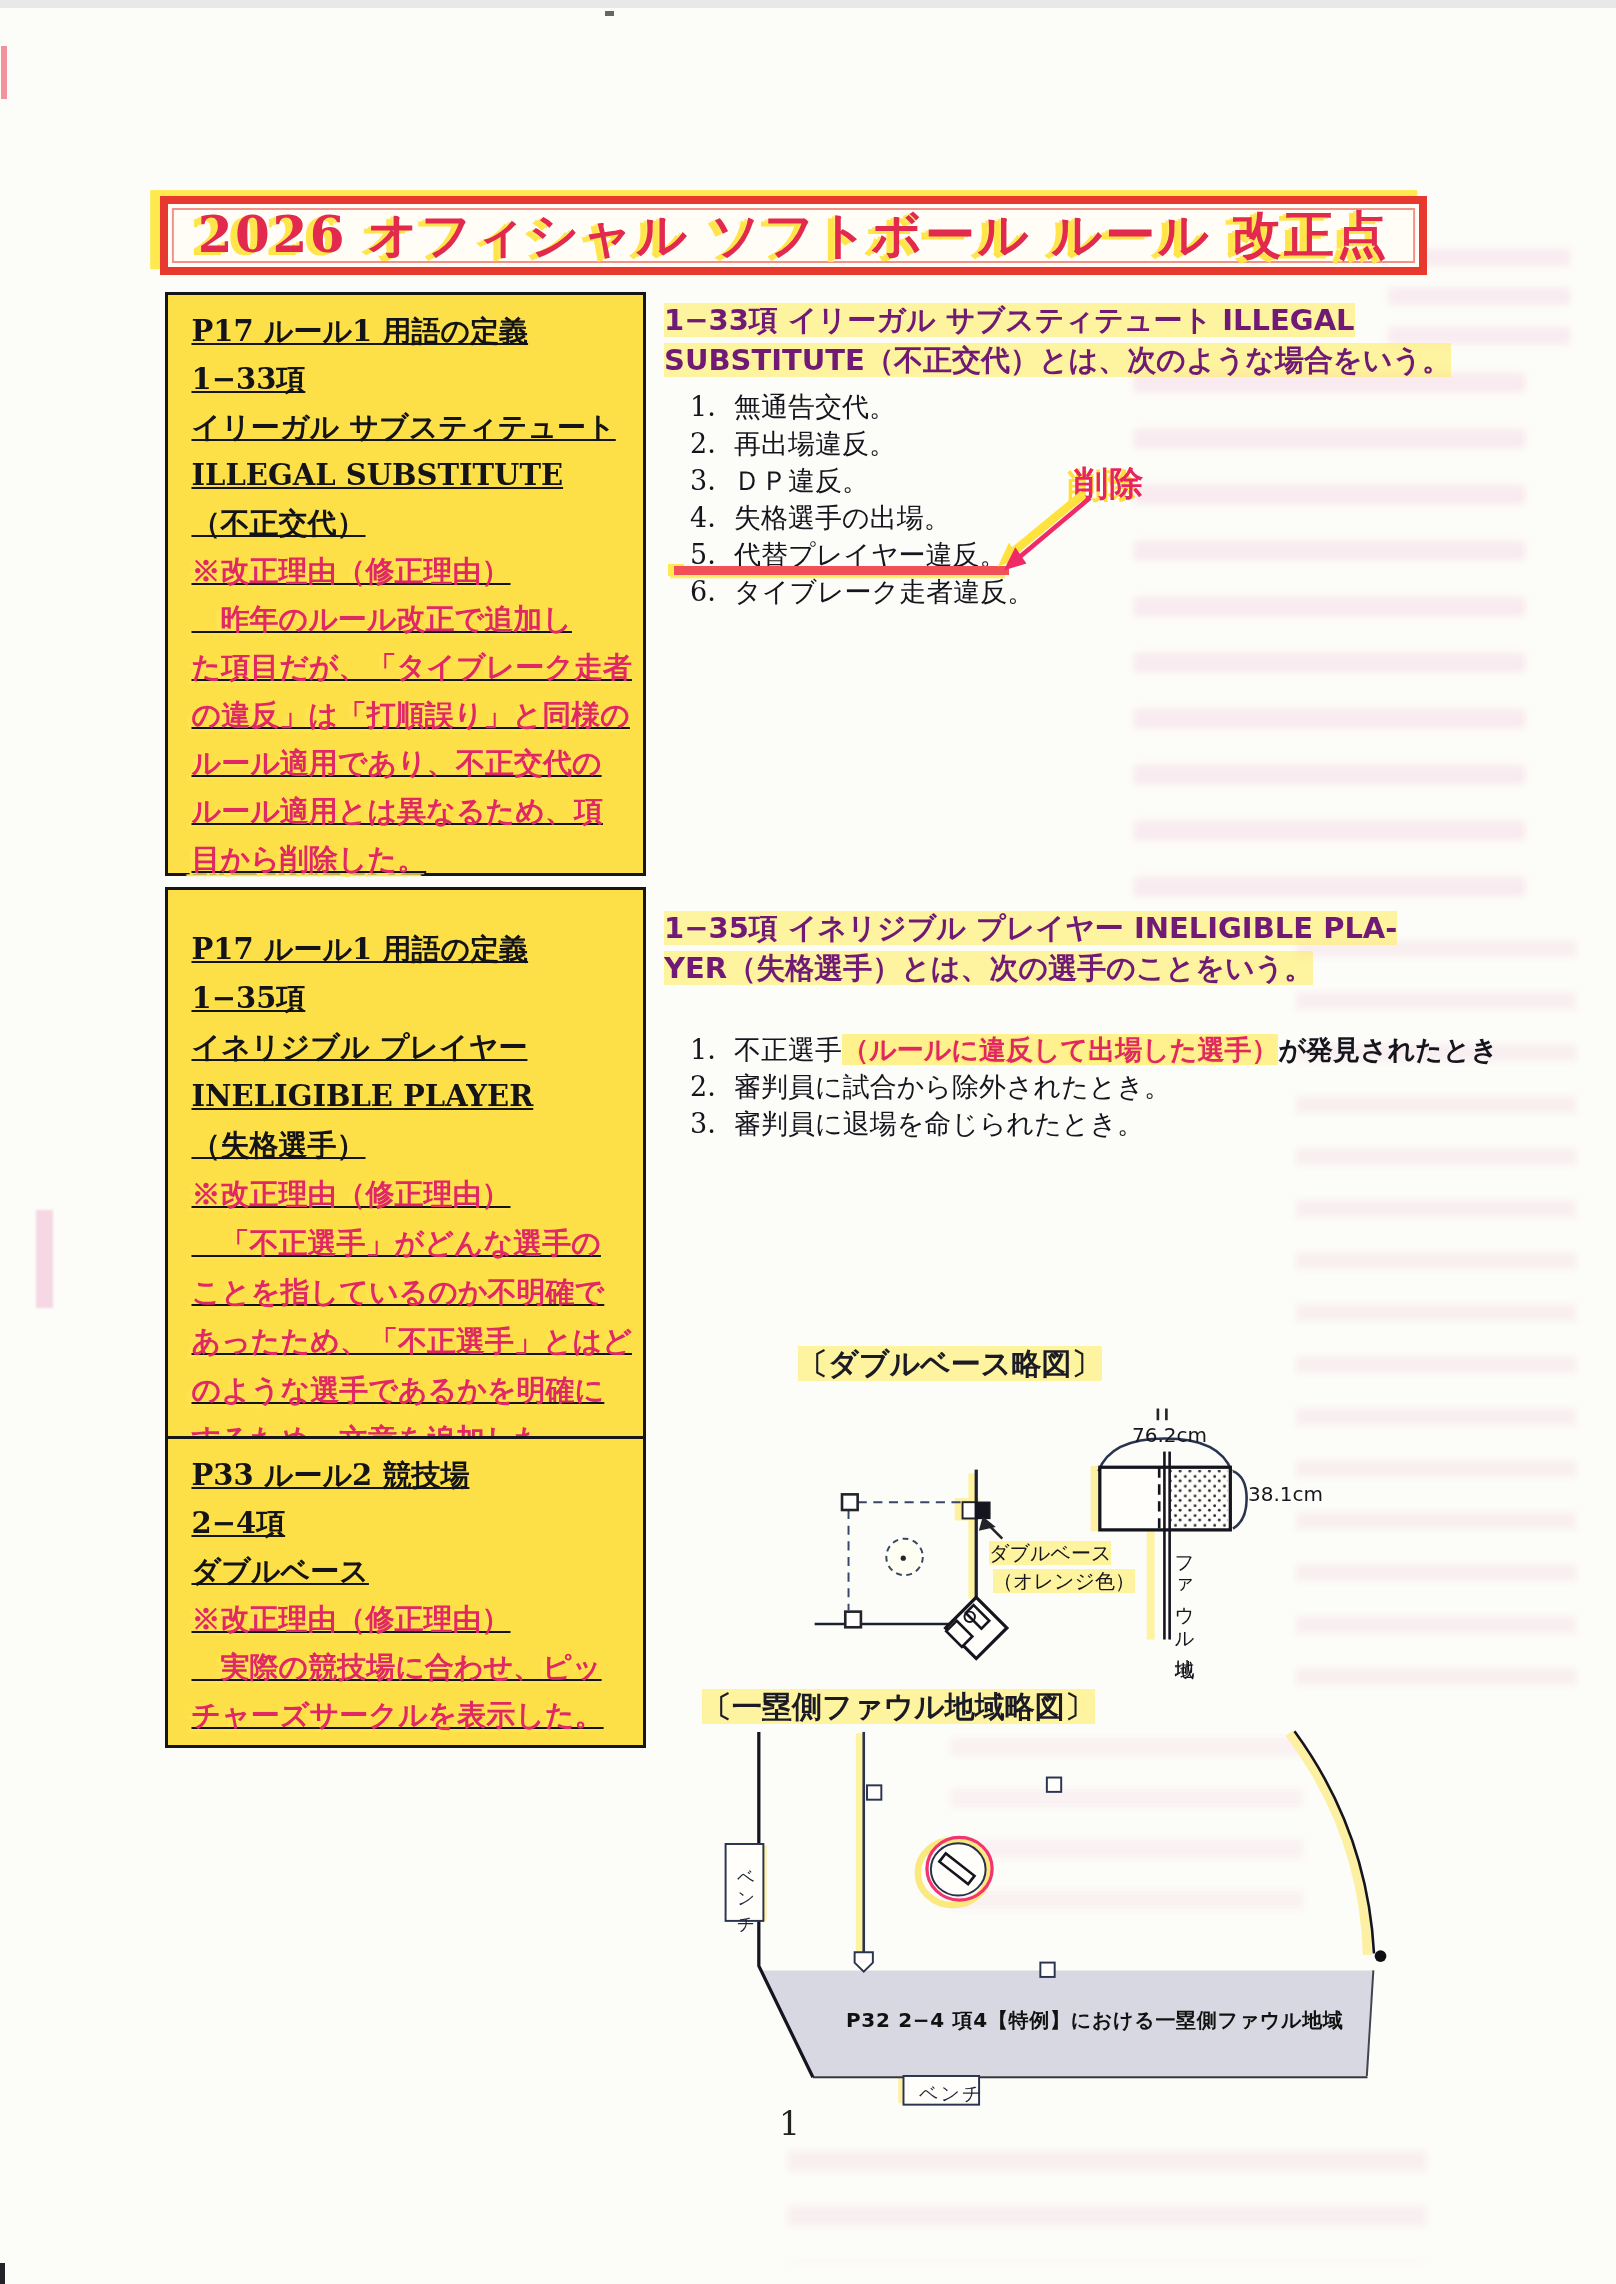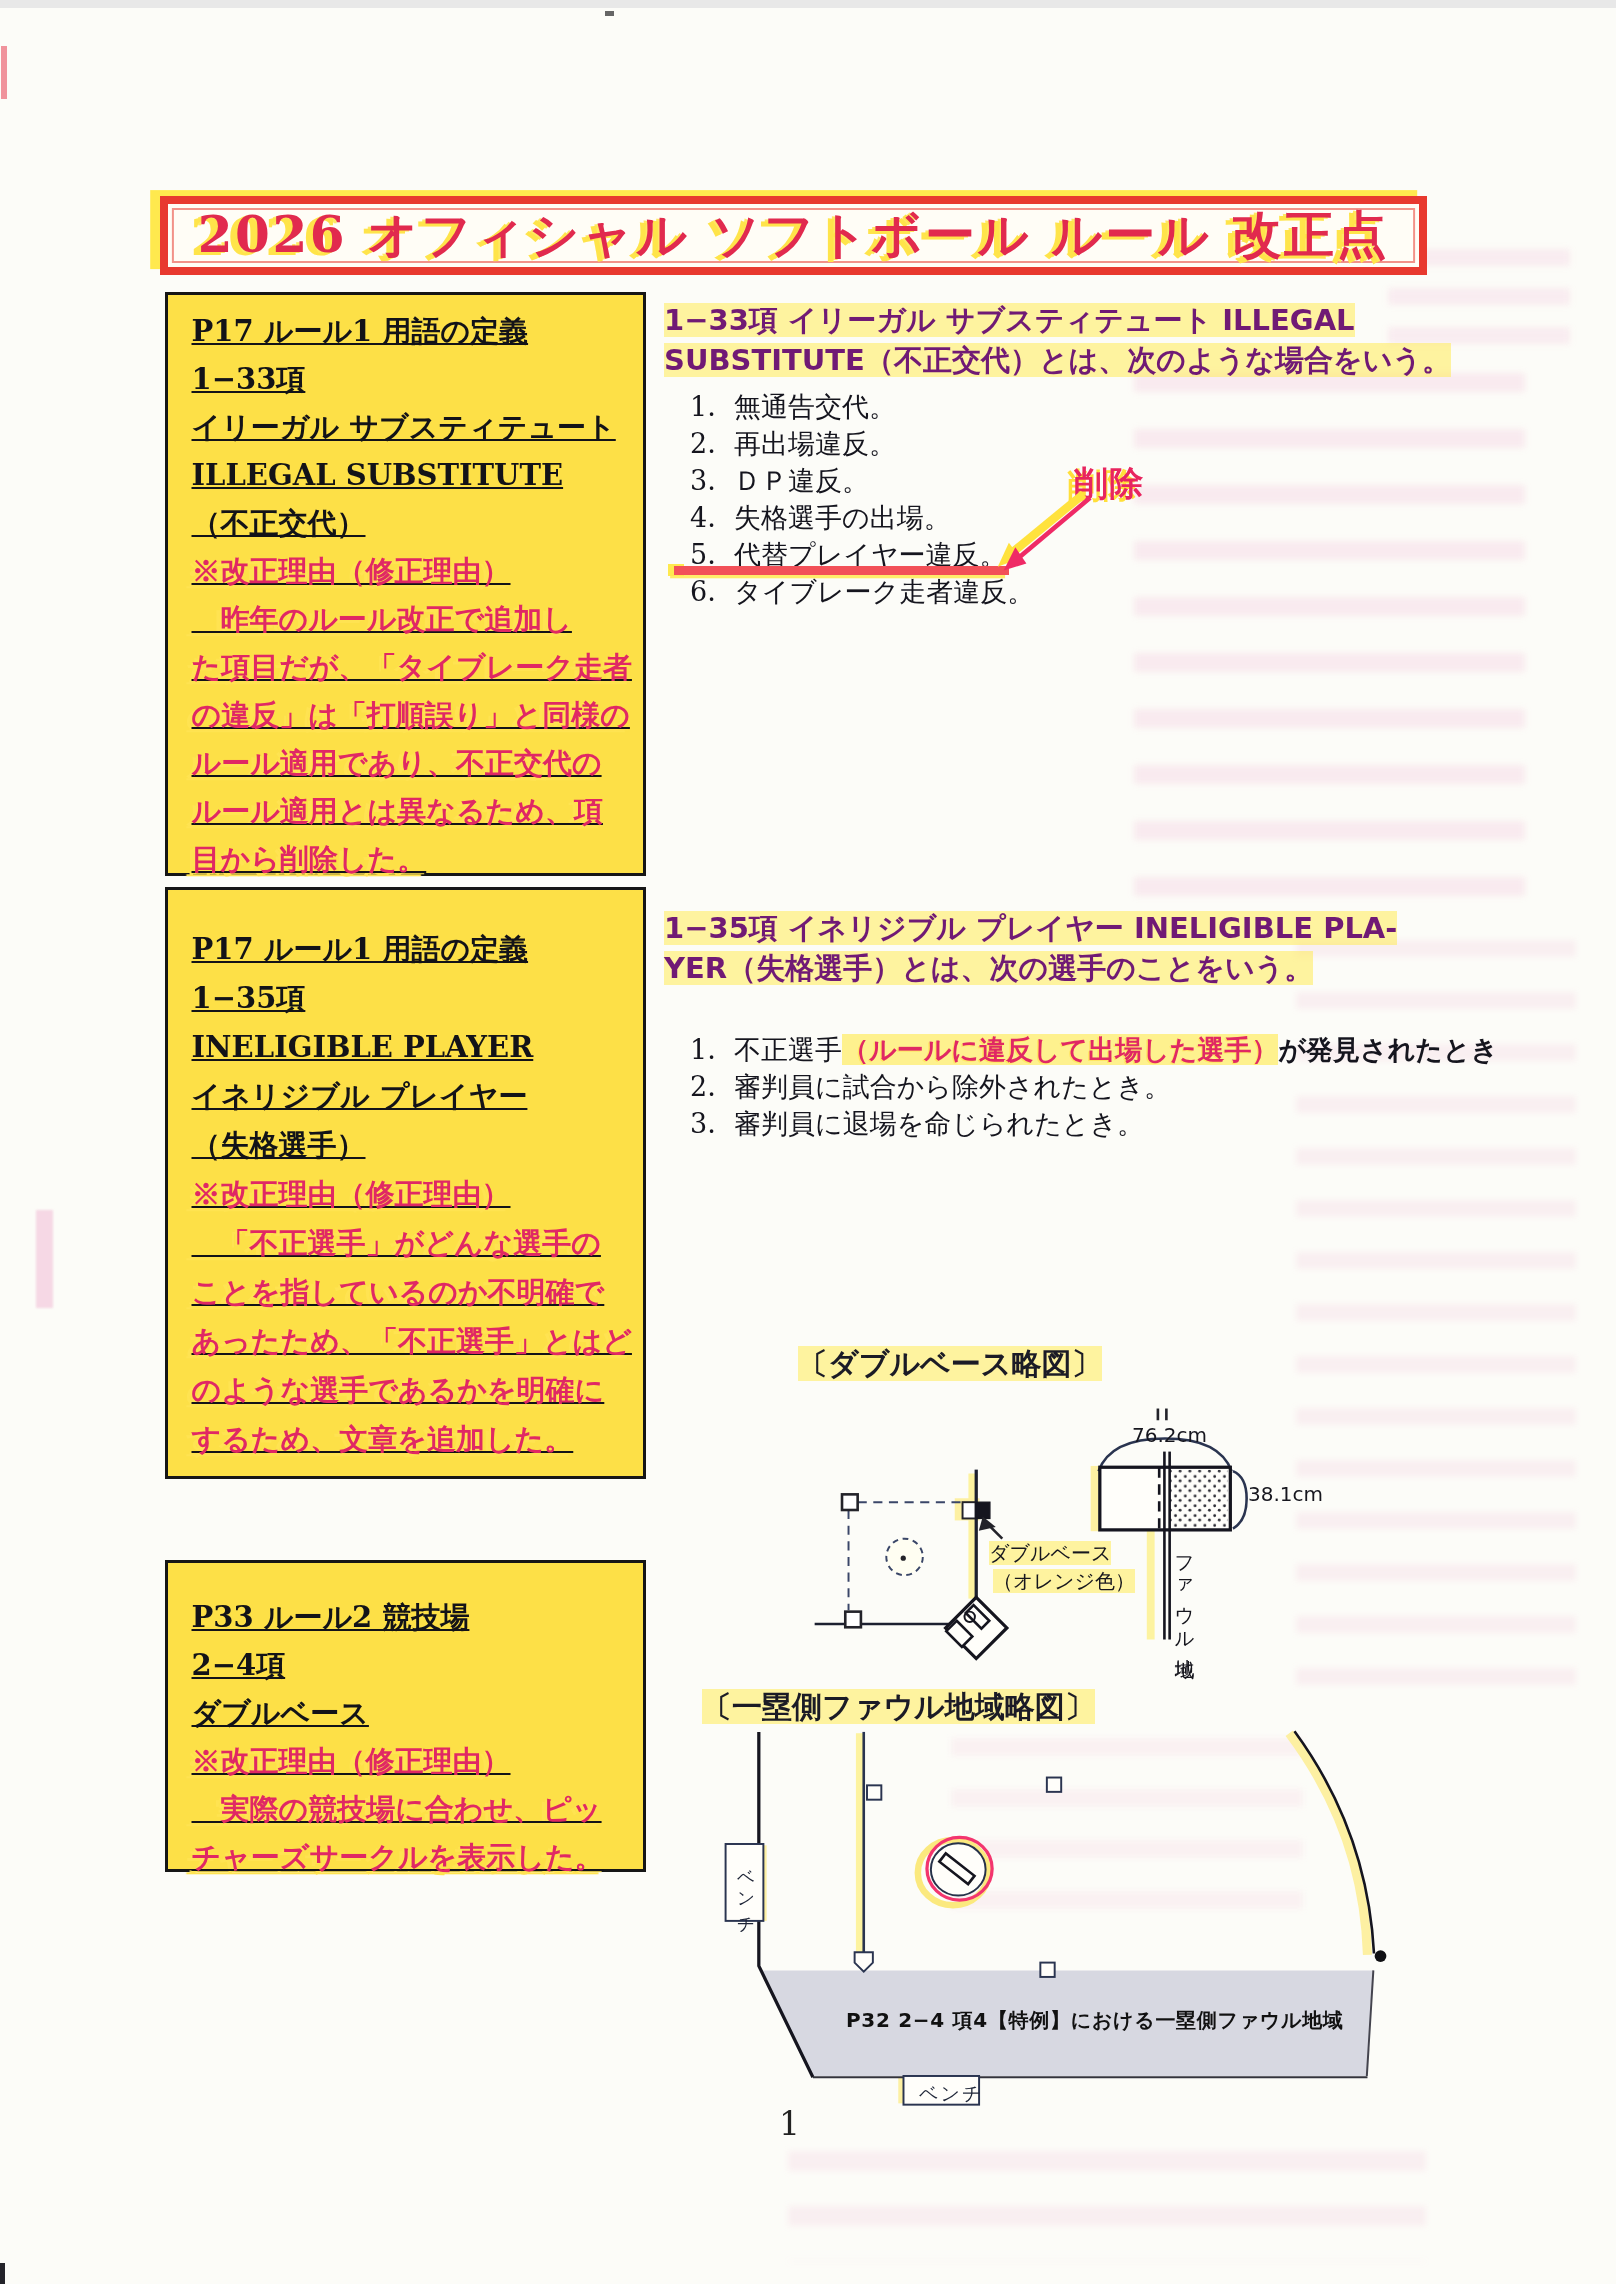--- a/index.html
+++ b/index.html
@@ -24,21 +24,21 @@
   }
 
   
   .rule-box{
     position:absolute;left:165px;width:481px;box-sizing:border-box;
     border:3.3px solid #161616;background:#fde047;padding-left:23.5px;
     font-weight:600;color:#131318;white-space:nowrap;text-decoration:underline;
   }
   #box1{top:284px;height:584px;padding-top:11.7px;font-size:29px;line-height:48px;}
   #box2{top:879px;height:592px;padding-top:35px;font-size:29px;line-height:49px;}
-  #box3{top:1552px;height:312px;padding-top:30px;font-size:29px;line-height:48px;}
+  #box3{top:1428px;height:312px;padding-top:12px;font-size:29px;line-height:48px;}
   .red{
     color:#e02864;font-weight:700;
     text-shadow:-5.2px 3.3px 0 #ffe351, -2px 1.3px 0 rgba(255,227,81,.8);
   }
 
   
   .sec{position:absolute;left:664px;width:769px;}
   #sec1{top:292px;}
   #sec2{top:900px;}
   .sec-h{
@@ -154,22 +154,22 @@
     <div class="red">た項目だが、「タイブレーク走者</div>
     <div class="red">の違反」は「打順誤り」と同様の</div>
     <div class="red">ルール適用であり、不正交代の</div>
     <div class="red">ルール適用とは異なるため、項</div>
     <div class="red">目から削除した。</div>
   </div>
 
   <div class="rule-box" id="box2">
     <div>P17 ルール1 用語の定義</div>
     <div>1−35項</div>
+    <div>イネリジブル プレイヤー</div>
     <div>INELIGIBLE PLAYER</div>
-    <div>イネリジブル プレイヤー</div>
     <div>（失格選手）</div>
     <div class="red">※改正理由（修正理由）</div>
     <div class="red">　「不正選手」がどんな選手の</div>
     <div class="red">ことを指しているのか不明確で</div>
     <div class="red">あったため、「不正選手」とはど</div>
     <div class="red">のような選手であるかを明確に</div>
     <div class="red">するため、文章を追加した。</div>
   </div>
 
   <div class="rule-box" id="box3">

